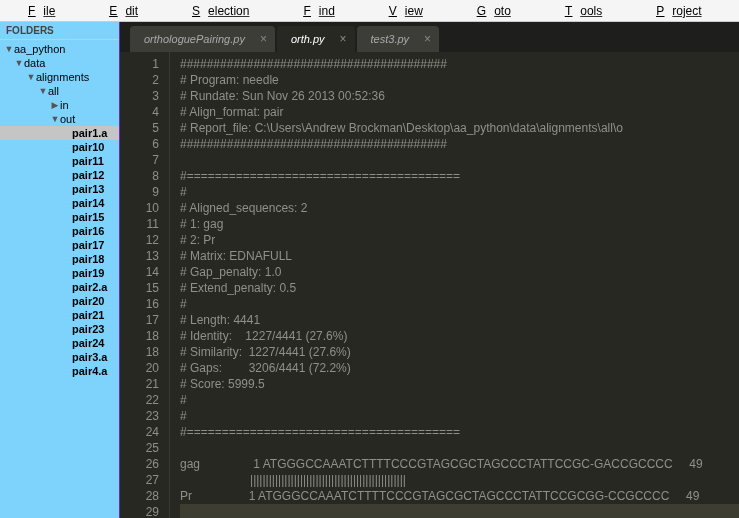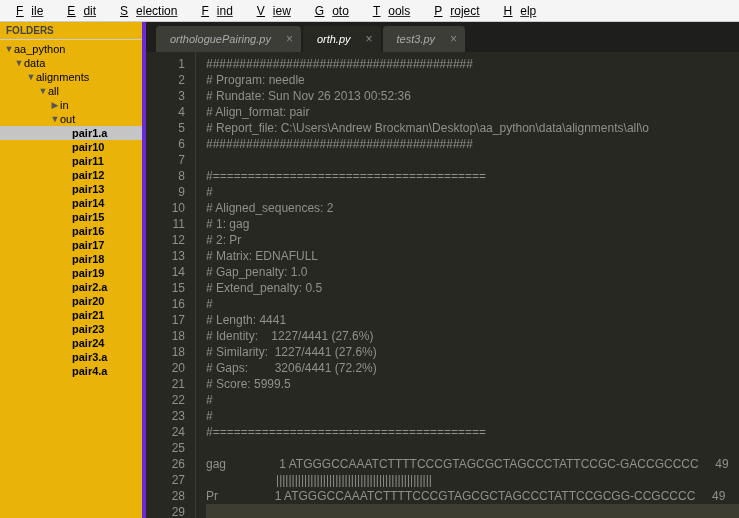--- a/index.html
+++ b/index.html
@@ -1,21 +1,21 @@
 <!DOCTYPE html>
 <html><head>
 <meta charset="utf-8">
 <style>
 * { margin: 0; padding: 0; box-sizing: border-box; font-family: Arial, sans-serif; }
 body { width: 739px; height: 518px; overflow: hidden; background: #f0f0f0; display: flex; flex-direction: column; }
-.menubar { height: 22px; background: #f5f5f5; display: flex; align-items: center; padding: 0 0; font-size: 12px; border-bottom: 1px solid #ccc; }
+.menubar { height: 22px; background: #f5f5f5; display: flex; align-items: center; padding: 0 12px; font-size: 12px; border-bottom: 1px solid #ccc; gap: 30px; }
 .menubar span { padding: 2px 8px; text-decoration: underline; text-decoration-color: #333; cursor: default; }
 .menubar span:first-letter { text-decoration: underline; }
 .main { flex: 1; display: flex; overflow: hidden; }
-.sidebar { width: 146px; background: #eab308; border-right: 4px solid #6d28d9; overflow: hidden; font-size: 11px; }
+.sidebar { width: 120px; background: #7dd3fc; border-right: 1px solid #6d28d9; overflow: hidden; font-size: 11px; }
 .sidebar-header { padding: 3px 6px; font-size: 10px; font-weight: bold; color: #444; border-bottom: 1px solid #ccc; }
 .tree { padding-top: 2px; }
 .tree-item { padding: 1px 0 1px 4px; display: flex; align-items: center; white-space: nowrap; cursor: default; }
 .tree-item.selected { background: #c5c5c5; }
 .disclosure { display: inline-block; width: 10px; font-size: 9px; color: #555; text-align: center; }
 .indent-1 { padding-left: 14px; }
 .indent-2 { padding-left: 26px; }
 .indent-3 { padding-left: 38px; }
 .indent-4 { padding-left: 50px; }
 .indent-5 { padding-left: 62px; font-weight: bold; }

